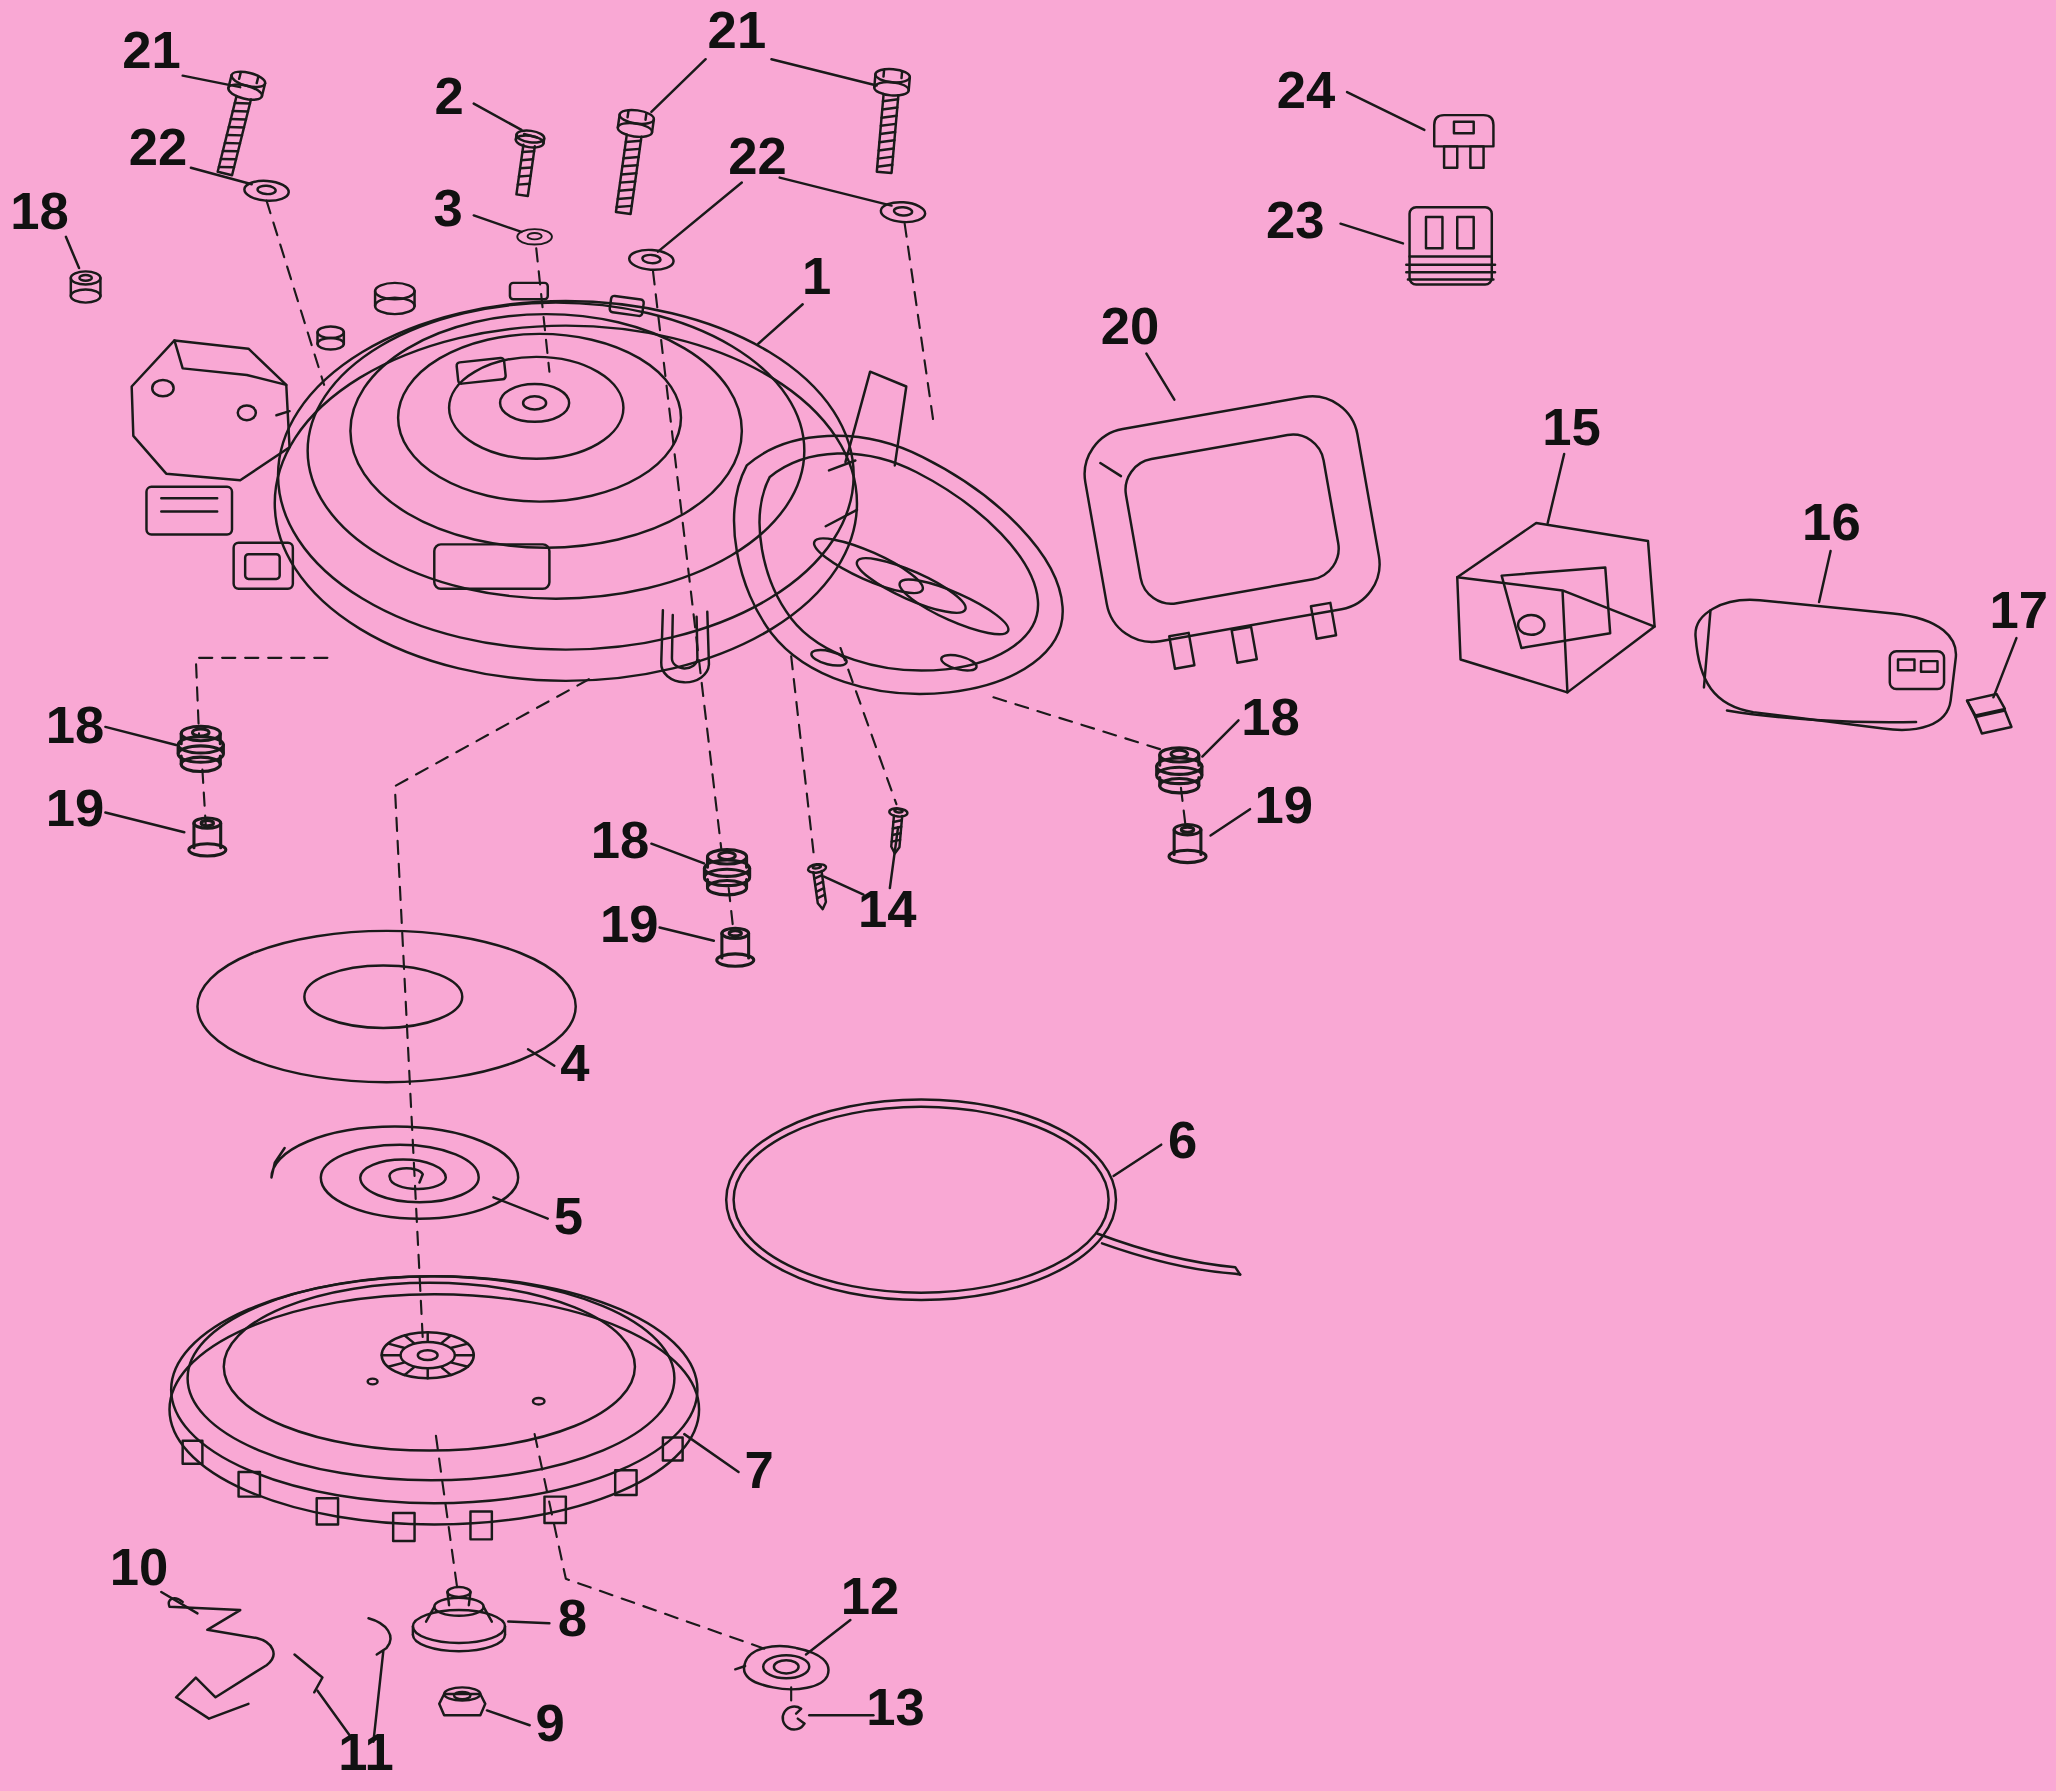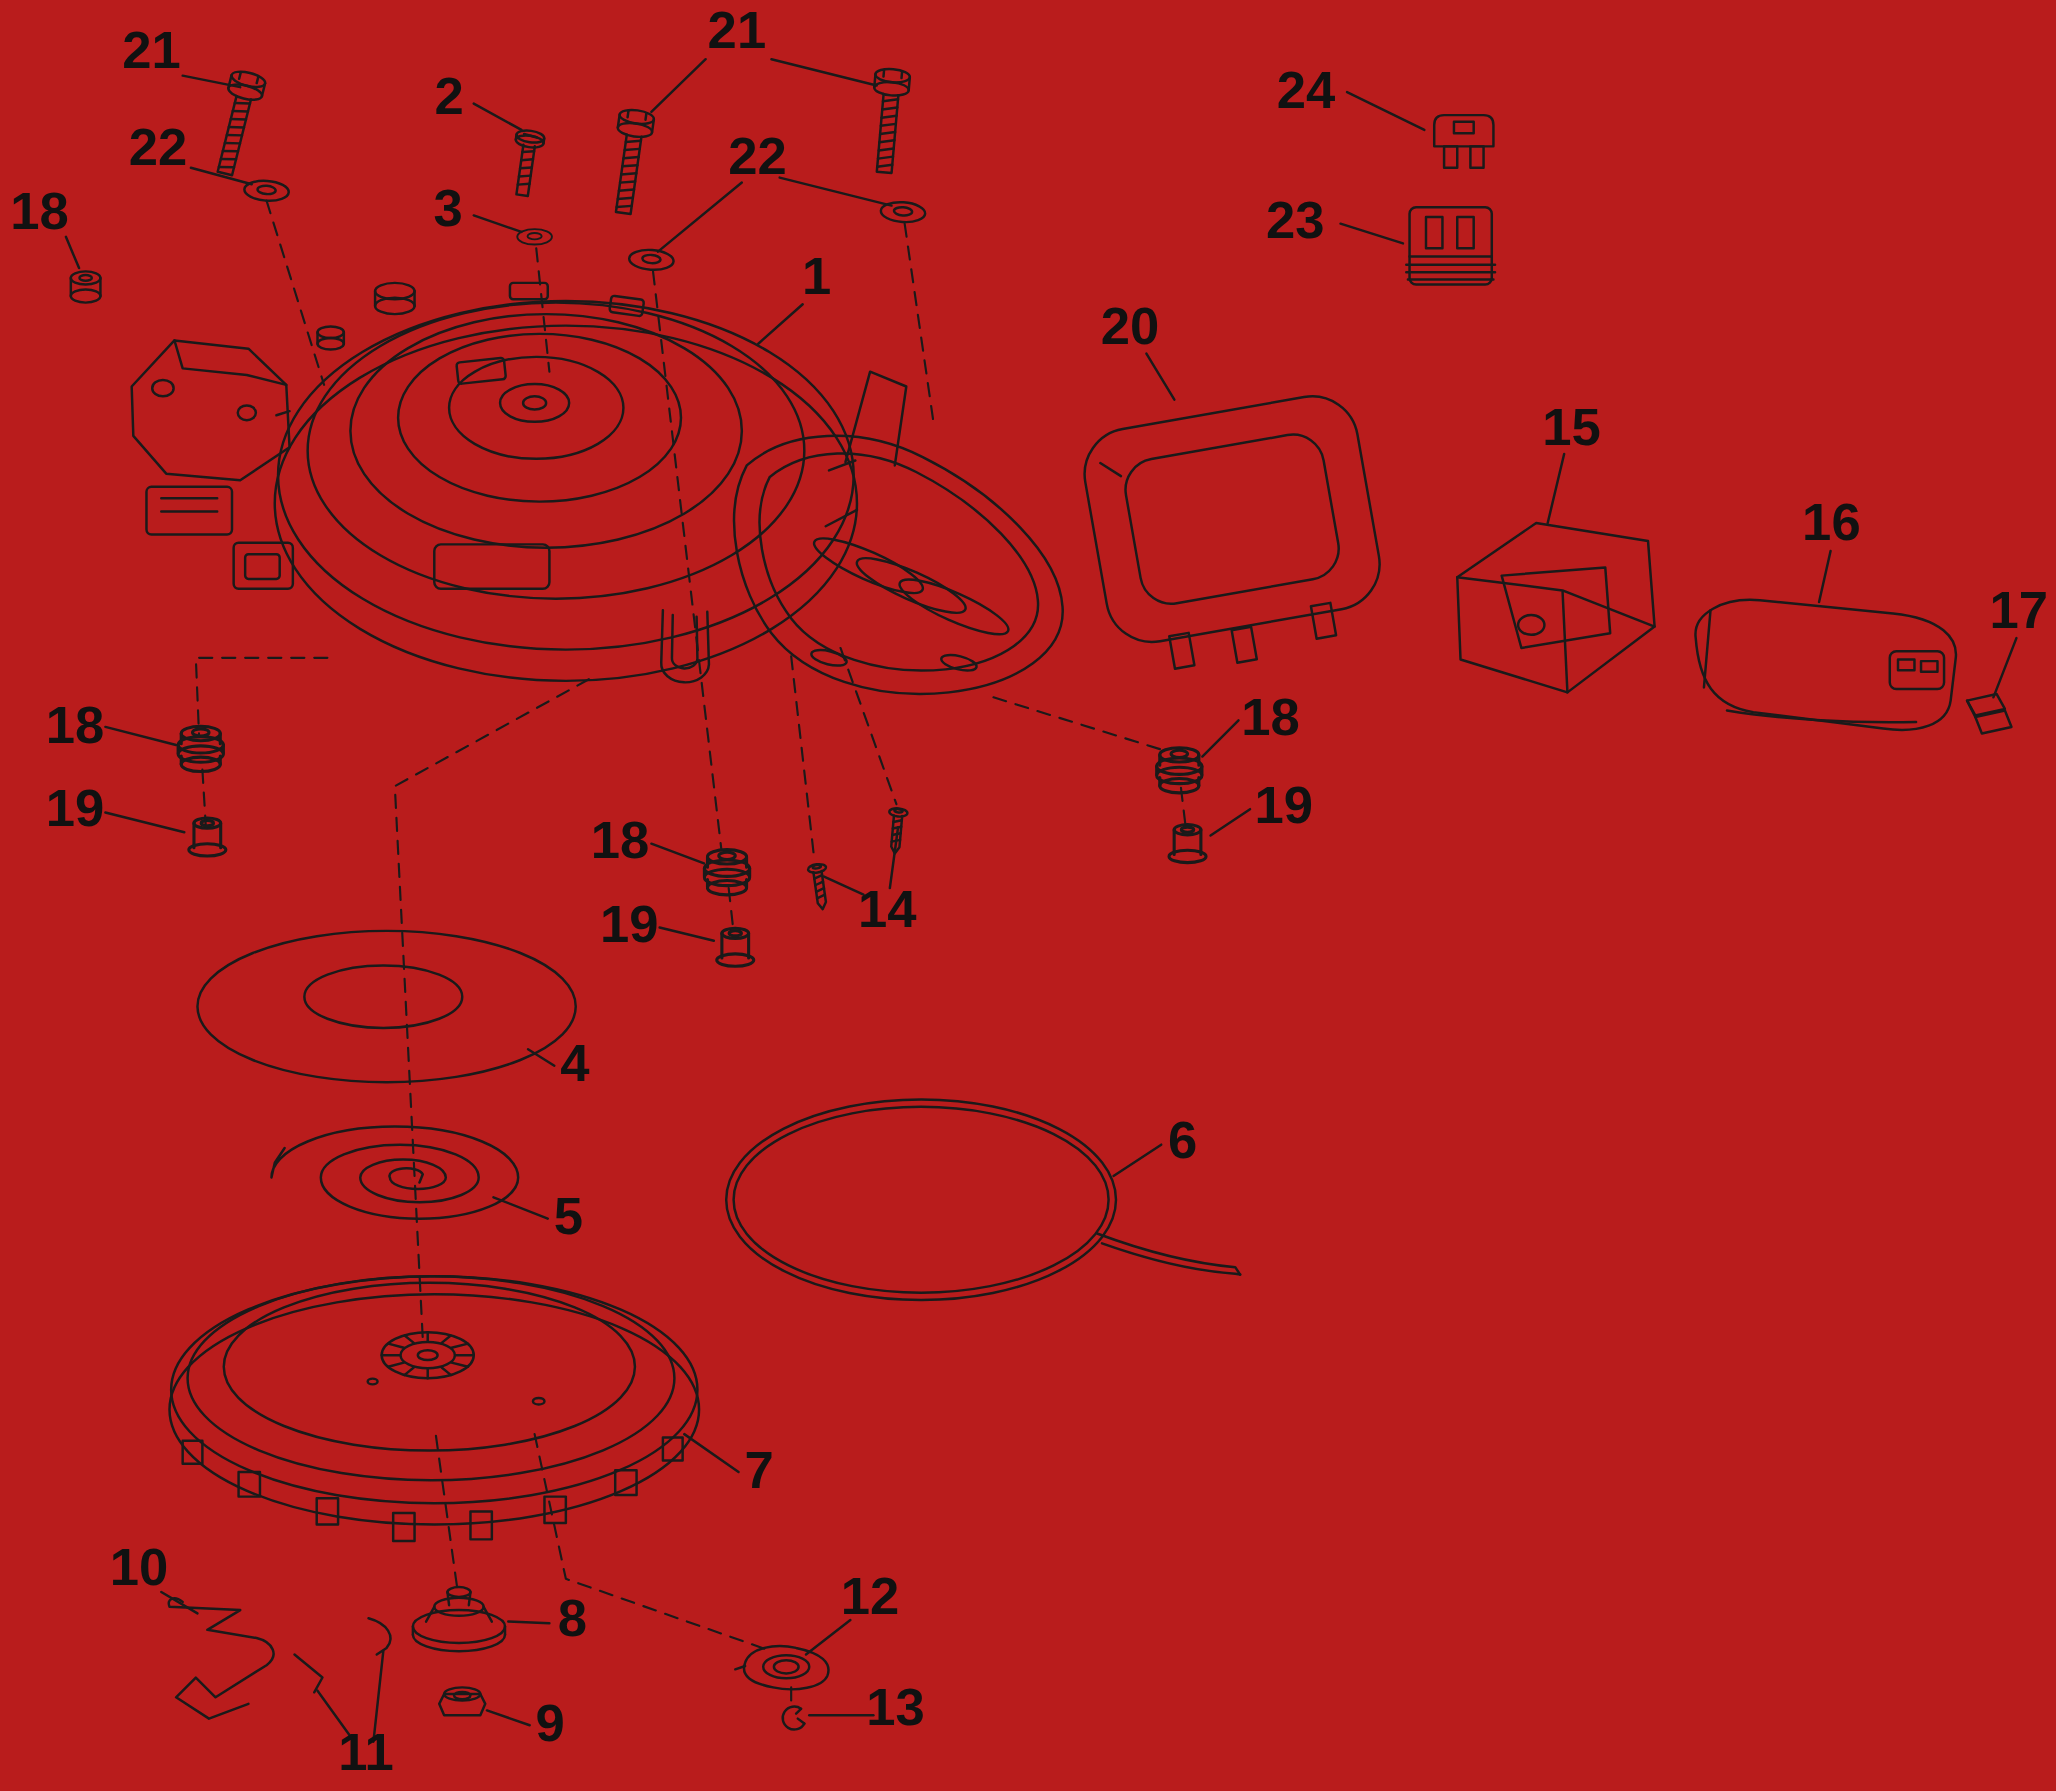--- a/index.html
+++ b/index.html
@@ -1,16 +1,16 @@
 <!DOCTYPE html>
 <html style="font-size:13px"><head>
 <meta charset="utf-8">
 <style>
   html,body{margin:0;padding:0;background:#ffffff;}
-  .stage{position:relative;width:2056px;height:1791px;background:#b91c1c;overflow:hidden;}
+  .stage{position:relative;width:2056px;height:1791px;background:#f9a8d4;overflow:hidden;}
   #diagram-svg{display:block;}
   #diagram-svg path,#diagram-svg ellipse,#diagram-svg rect,#diagram-svg circle,#diagram-svg line,#diagram-svg use{
     fill:none;stroke:#1a1a1a;stroke-width:3;stroke-linecap:round;stroke-linejoin:round;
   }
   #diagram-svg g.dash path{stroke-dasharray:16 12;stroke-width:2.6;}
   #diagram-svg g.leaders path{stroke-width:3;}
   #diagram-svg text.callout{fill:#111;stroke:none;font:700 64px "Liberation Sans",sans-serif;text-anchor:middle;}
 </style>
 </head>
 <body>

